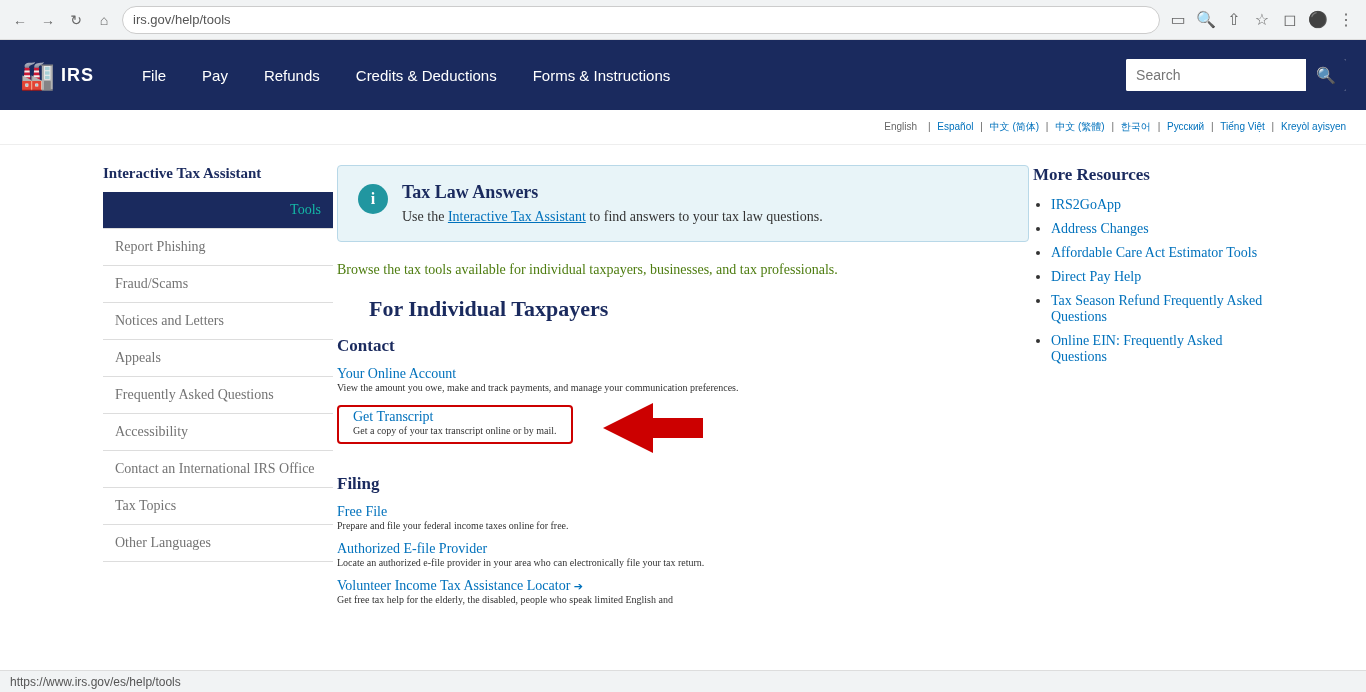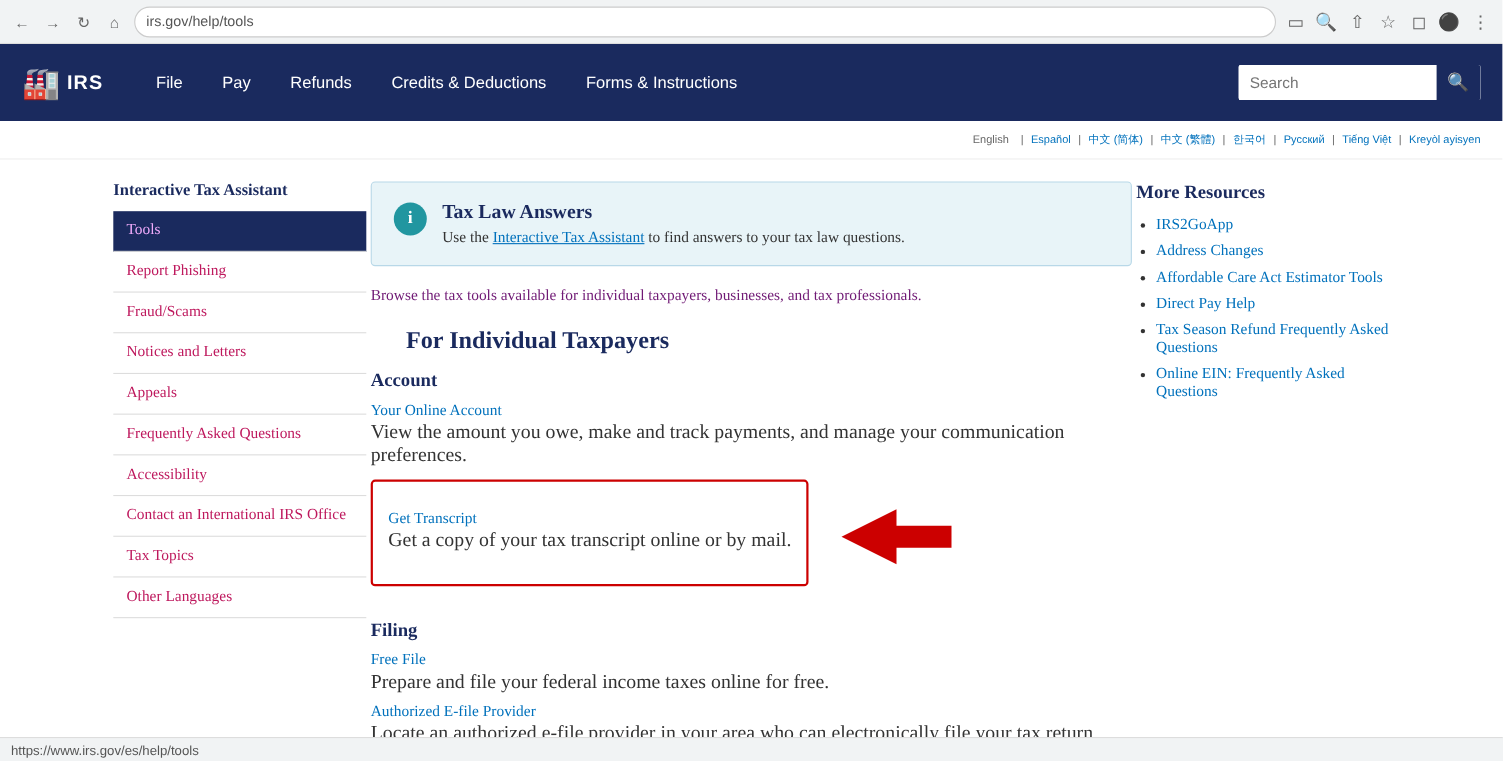--- a/index.html
+++ b/index.html
@@ -128,30 +128,31 @@
     }
     .sidebar-section-title {
       font-size: 15px;
       font-weight: bold;
       color: #1a2a5e;
       margin-bottom: 10px;
     }
     .sidebar-item {
       display: block;
       padding: 10px 12px;
-      color: #be185d;
+      color: #737373;
       text-decoration: none;
       font-size: 14px;
       border-bottom: 1px solid #ddd;
       cursor: pointer;
     }
     .sidebar-item.active {
       background: #1a2a5e;
-      color: #f0abfc;
+      color: #14b8a6;
       text-decoration: none;
+      text-align: right;
     }
 
     
     .main-content {
       flex: 1;
       min-width: 0;
     }
 
     
     .info-box {
@@ -172,33 +173,33 @@
       color: #fff;
       font-size: 16px;
       font-weight: bold;
       flex-shrink: 0;
       margin-top: 2px;
     }
     .info-box-title { font-size: 18px; font-weight: bold; color: #1a2a5e; margin-bottom: 6px; }
     .info-box-text { font-size: 14px; color: #333; }
     .info-box-text a { color: #0071bc; }
 
-    .browse-text { font-size: 14px; color: #701a75; margin-bottom: 18px; }
+    .browse-text { font-size: 14px; color: #4d7c0f; margin-bottom: 18px; }
 
     .section-heading { font-size: 22px; font-weight: bold; color: #1a2a5e; margin-bottom: 14px; margin-left: 32px; }
     .sub-heading { font-size: 17px; font-weight: bold; color: #1a2a5e; margin-bottom: 10px; margin-top: 10px; }
 
     .content-link { color: #0071bc; text-decoration: none; font-size: 14px; display: inline-block; }
-    .content-desc { font-size: 18px; color: #333; margin-bottom: 4px; }
+    .content-desc { font-size: 10px; color: #333; margin-bottom: 4px; }
 
     
     .transcript-box {
       border: 2px solid #cc0000;
       border-radius: 4px;
-      padding: 26px 14px;
+      padding: 2px 14px;
       margin: 8px 0 14px 0;
       display: inline-block;
       background: #fff;
       position: relative;
     }
     .transcript-row {
       display: flex;
       align-items: center;
       gap: 20px;
     }
@@ -326,21 +327,21 @@
           <span>Use the </span><a href="#">Interactive Tax Assistant</a><span> to find answers to your tax law questions.</span>
         </div>
       </div>
     </div>
 
     <p class="browse-text">Browse the tax tools available for individual taxpayers, businesses, and tax professionals.</p>
 
     <h2 class="section-heading">For Individual Taxpayers</h2>
 
     <div class="account-section">
-      <h3 class="sub-heading">Account</h3>
+      <h3 class="sub-heading">Contact</h3>
 
       <div>
         <a href="#" class="content-link">Your Online Account</a>
         <p class="content-desc">View the amount you owe, make and track payments, and manage your communication preferences.</p>
       </div>
 
       <div class="transcript-row">
         <div class="transcript-box">
           <a href="#" class="content-link">Get Transcript</a>
           <p class="content-desc">Get a copy of your tax transcript online or by mail.</p>
@@ -360,20 +361,27 @@
       <div style="margin-bottom:10px;">
         <a href="#" class="content-link">Free File</a>
         <p class="content-desc">Prepare and file your federal income taxes online for free.</p>
       </div>
 
       <div style="margin-bottom:10px;">
         <a href="#" class="content-link">Authorized E-file Provider</a>
         <p class="content-desc">Locate an authorized e-file provider in your area who can electronically file your tax return.</p>
       </div>
 
+      <div style="margin-bottom:10px;">
+        <a href="#" class="content-link">
+          <span>Volunteer Income Tax Assistance Locator</span>
+          <span style="font-size:11px;"> ➔</span>
+        </a>
+        <p class="content-desc">Get free tax help for the elderly, the disabled, people who speak limited English and</p>
+      </div>
     </div>
 
   </main>
 
   <aside class="right-sidebar">
     <div class="resources-title">More Resources</div>
     <ul class="resources-list">
       <li><a href="#">IRS2GoApp</a></li>
       <li><a href="#">Address Changes</a></li>
       <li><a href="#">Affordable Care Act Estimator Tools</a></li>

